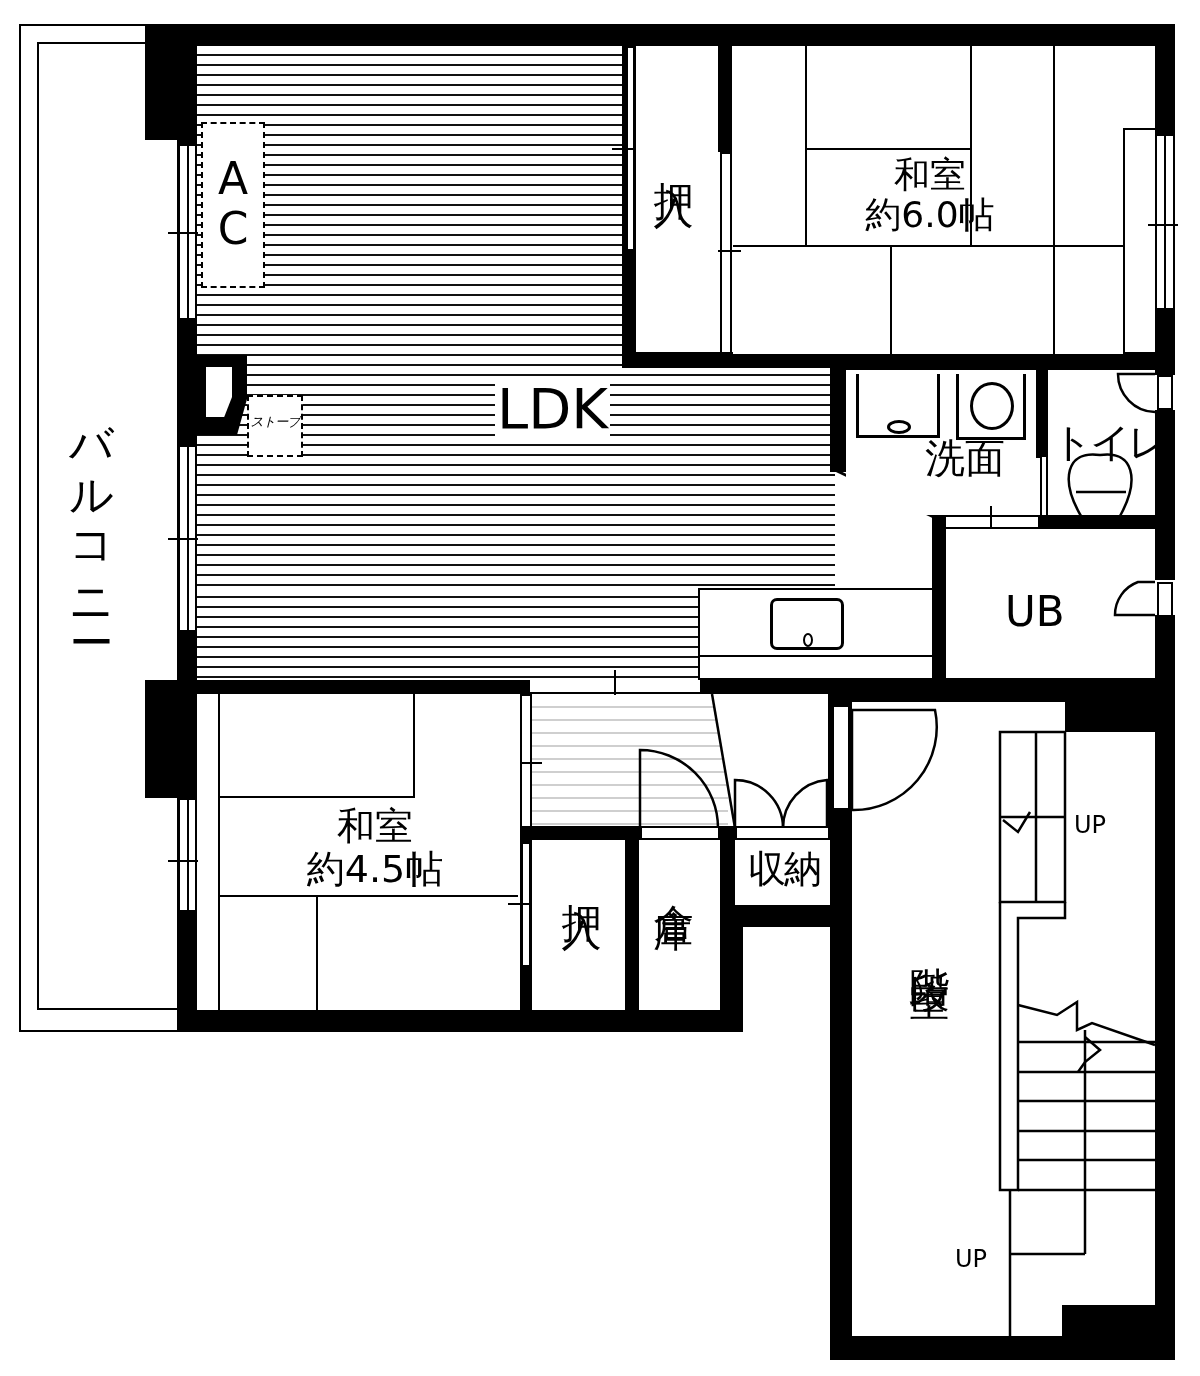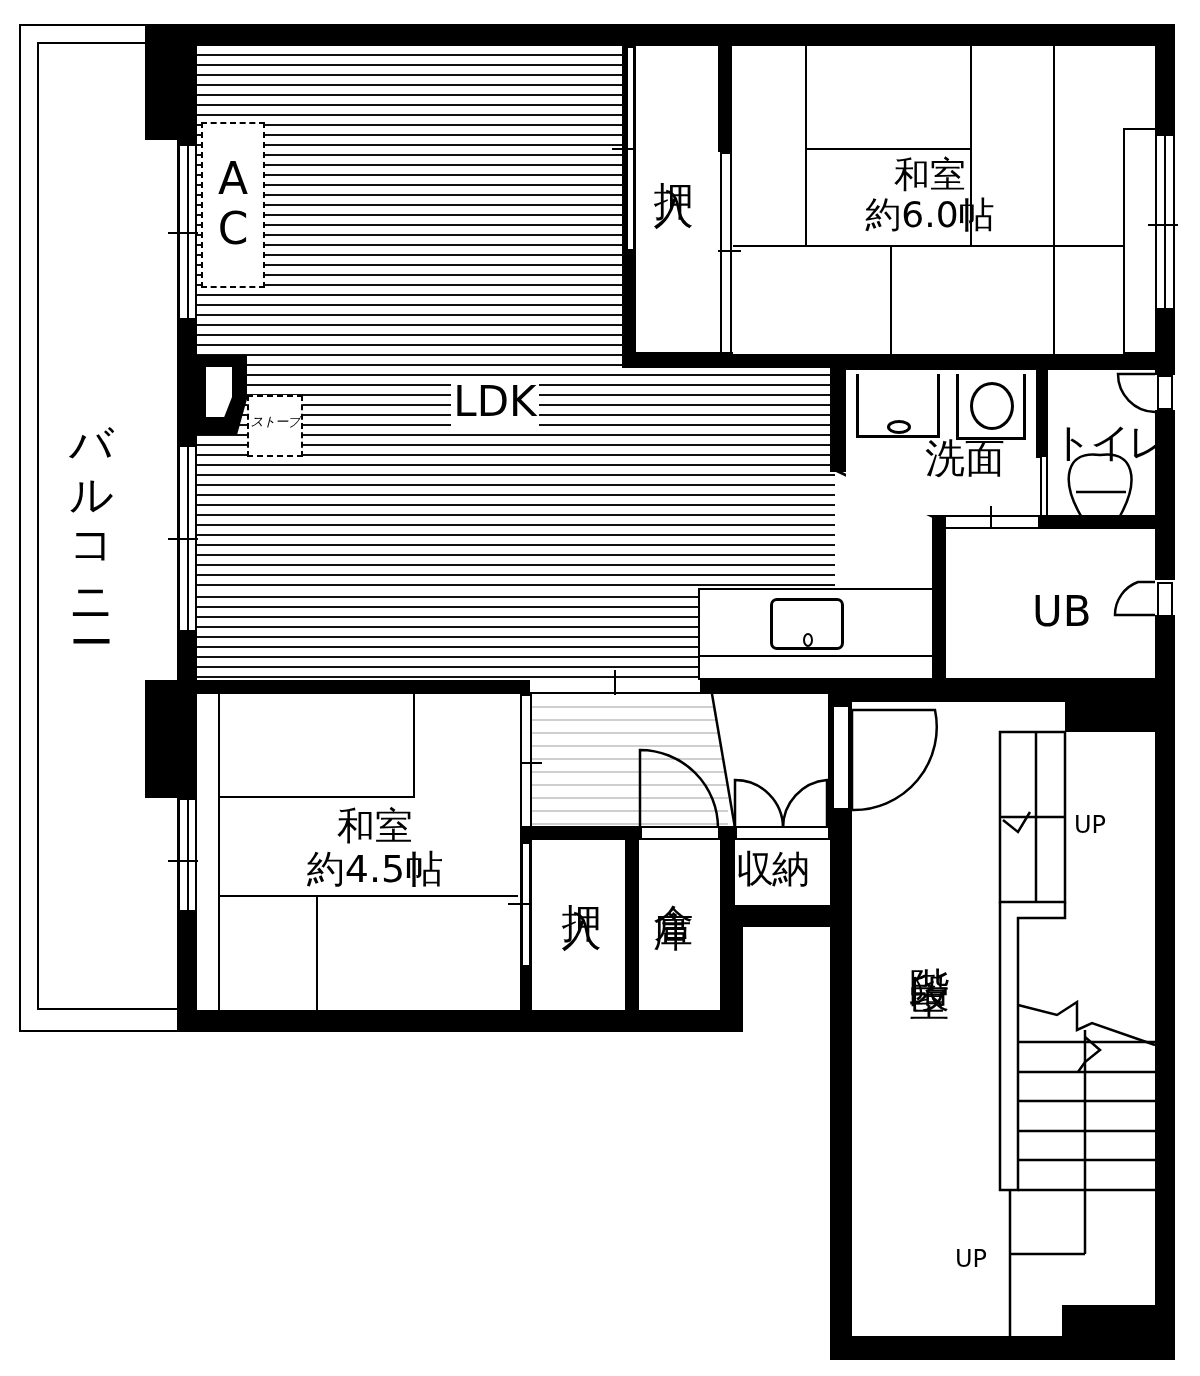--- a/index.html
+++ b/index.html
@@ -78,21 +78,21 @@
 
 <div class="dash" style="left:201px;top:122px;width:64px;height:166px;">
   <div class="label" style="left:8px;top:30px;width:44px;font-size:44px;">A</div>
   <div class="label" style="left:8px;top:80px;width:44px;font-size:44px;">C</div>
 </div>
 
 <div class="dash" style="left:247px;top:395px;width:56px;height:62px;">
   <div class="label" style="left:-2px;top:18px;width:56px;font-size:13px;letter-spacing:-1px;font-style:italic;">ストーブ</div>
 </div>
 
-<div class="label bg" style="left:380px;top:378px;width:230px;font-size:42px;">
+<div class="label bg" style="left:380px;top:378px;width:230px;font-size:56px;text-align:right;">
   <span>LDK</span><br>
 </div>
 
 <div class="thin" style="left:178px;top:144px;width:19px;height:176px;border-width:2px;">
   <div class="line" style="left:7px;top:0;width:2px;height:172px;"></div>
 </div>
 <div class="line" style="left:168px;top:232px;width:30px;height:2px;"></div>
 <div class="thin" style="left:178px;top:445px;width:19px;height:187px;">
   <div class="line" style="left:7px;top:0;width:2px;height:183px;"></div>
 </div>
@@ -158,21 +158,21 @@
 <div class="thin" style="left:943px;top:515px;width:97px;height:14px;"></div>
 <div class="line" style="left:990px;top:506px;width:2px;height:32px;"></div>
 
 <div class="wall" style="left:932px;top:515px;width:14px;height:172px;"></div>
 <div class="abs" style="left:946px;top:529px;width:209px;height:150px;background:#fff;"></div>
 <div class="wall" style="left:698px;top:678px;width:477px;height:16px;"></div>
 <svg width="1200" height="1376" style="left:0;top:0;pointer-events:none;">
   <path d="M1155 582 L1138 582 A35 35 0 0 0 1115 615 L1155 615" fill="none" stroke="#000" stroke-width="2.5"></path>
 </svg>
 <div class="thin" style="left:1157px;top:582px;width:16px;height:35px;"></div>
-<div class="label" style="left:1005px;top:588px;font-size:42px;margin-left:27px;">UB</div>
+<div class="label" style="left:1005px;top:588px;font-size:42px;">UB</div>
 
 <div class="wall" style="left:178px;top:680px;width:355px;height:14px;"></div>
 <div class="abs" style="left:530px;top:680px;width:170px;height:14px;border-bottom:2px solid #000;background:#fff;"></div>
 <div class="line" style="left:614px;top:670px;width:2px;height:32px;"></div>
 <div class="hatch-light" style="left:532px;top:695px;width:196px;height:132px;"></div>
 <svg width="1200" height="1376" style="left:0;top:0;pointer-events:none;">
   <polygon points="712,694 830,694 830,828 735,828" fill="#fff"></polygon>
   <line x1="712" y1="694" x2="735" y2="828" stroke="#000" stroke-width="2.5"></line>
 
   <path d="M640 828 L640 750 A78 78 0 0 1 718 828" fill="none" stroke="#000" stroke-width="2.5"></path>
@@ -211,21 +211,21 @@
 <div class="thin" style="left:521px;top:842px;width:10px;height:125px;"></div>
 <div class="line" style="left:508px;top:903px;width:34px;height:2px;"></div>
 <div class="abs" style="left:532px;top:840px;width:94px;height:170px;background:#fff;"></div>
 <div class="label vtext" style="left:560px;top:872px;font-size:40px;line-height:44px;">押入</div>
 <div class="wall" style="left:625px;top:830px;width:14px;height:190px;"></div>
 
 <div class="abs" style="left:639px;top:840px;width:81px;height:170px;background:#fff;"></div>
 <div class="label vtext" style="left:652px;top:872px;font-size:40px;line-height:44px;">倉庫</div>
 
 <div class="abs" style="left:735px;top:840px;width:95px;height:65px;background:#fff;"></div>
-<div class="label" style="left:736px;top:848px;font-size:38px;letter-spacing:-2px;">収納</div>
+<div class="label" style="left:736px;top:848px;font-size:38px;letter-spacing:-2px;padding-left:12px;">収納</div>
 
 <div class="abs" style="left:852px;top:702px;width:303px;height:634px;"></div>
 <div class="label vtext" style="left:905px;top:935px;font-size:40px;line-height:50px;">階段室</div>
 
 <svg width="1200" height="1376" style="left:0;top:0;pointer-events:none;">
   <g fill="none" stroke="#000" stroke-width="2.5">
 
     <rect x="1000" y="732" width="65" height="170"></rect>
     <line x1="1036" y1="732" x2="1036" y2="902"></line>
     <line x1="1000" y1="817" x2="1065" y2="817"></line>

